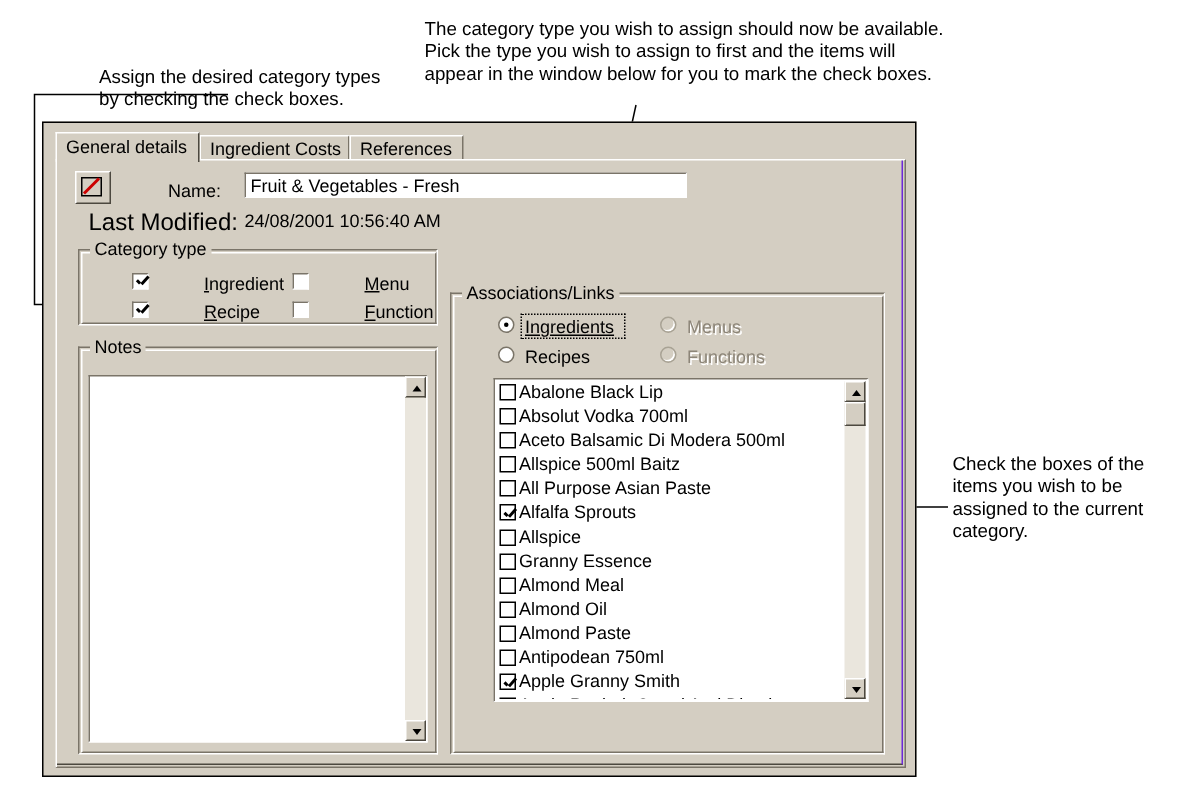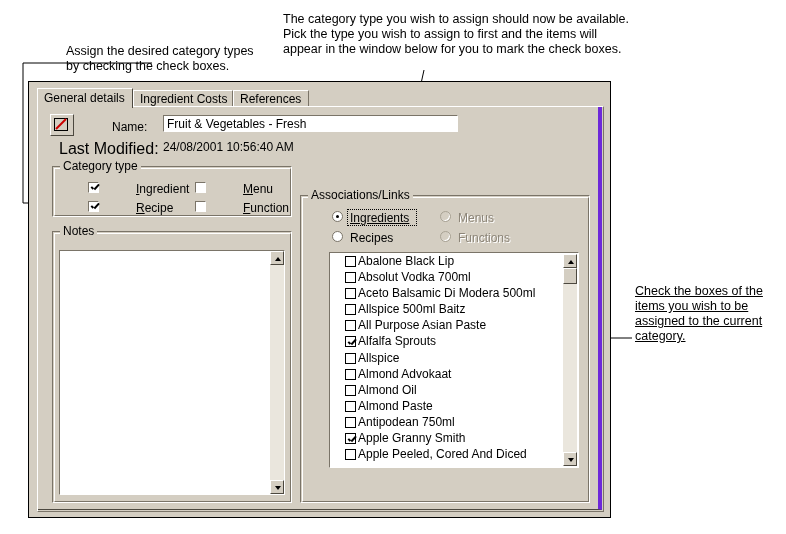--- a/index.html
+++ b/index.html
@@ -36,21 +36,21 @@
   }
   
   #tabpage{
     position:absolute;left:6px;top:22px;width:567px;height:406px;
     background:#d4cec2;box-sizing:border-box;
     border-top:1px solid #fff;border-left:1px solid #fff;
     border-right:1px solid #7a7468;border-bottom:1px solid #7a7468;
   }
   #tabpage-in{
     position:absolute;left:0;top:0;right:1px;bottom:1px;
-    border-right:4px solid #6d28d9;border-bottom:1px solid #4c483f;
+    border-right:1px solid #6d28d9;border-bottom:1px solid #4c483f;
   }
   
   #edit-icon-btn{
     position:absolute;left:12px;top:7px;width:24px;height:22px;
     background:#d4cec2;box-sizing:border-box;
     border-top:1px solid #fff;border-left:1px solid #fff;
     border-right:1px solid #4c483f;border-bottom:1px solid #4c483f;
   }
   
   #name-label{position:absolute;left:74px;top:13px;font-size:12px;}
@@ -142,21 +142,21 @@
     border-top:1px solid #fff;border-left:1px solid #fff;
     border-right:1px solid #4c483f;border-bottom:1px solid #4c483f;
   }
   
   #assoc-list{
     position:absolute;background:#fff;box-sizing:border-box;
     border-top:1px solid #7a7468;border-left:1px solid #7a7468;
     border-right:1px solid #fff;border-bottom:1px solid #fff;
     overflow:hidden;
   }
-  #assoc-items{position:absolute;left:1px;top:1px;right:16px;bottom:1px;overflow:hidden;padding-left:12px;}
+  #assoc-items{position:absolute;left:1px;top:1px;right:16px;bottom:1px;overflow:hidden;}
   .litem{position:relative;height:16.1px;}
   .litem .lchk{
     position:absolute;left:2px;top:2px;width:11px;height:11px;background:#fff;
     box-sizing:border-box;border:1px solid #000;
   }
   .litem .lchk.on:before{
     content:"";position:absolute;left:2px;top:5px;width:3px;height:1.6px;
     background:#000;transform:rotate(45deg);
   }
   .litem .lchk.on:after{
@@ -171,21 +171,21 @@
 </head>
 <body>
 
 <div class="ann" style="left:66px;top:44px;">Assign the desired category types
 by checking the check boxes.</div>
 
 <div class="ann" style="left:283px;top:12px;">The category type you wish to assign should now be available.
 Pick the type you wish to assign to first and the items will
 appear in the window below for you to mark the check boxes.</div>
 
-<div class="ann" style="left:635px;top:284px;text-decoration:underline;">Check the boxes of the
+<div class="ann" style="left:635px;top:302px;">Check the boxes of the
 items you wish to be
 assigned to the current
 category.</div>
 
 <svg class="leader" style="left:0;top:0;width:786px;height:534px;">
 
   <path d="M152 63 L23 63 L23 203 L60 203" fill="none" stroke="#000" stroke-width="1"></path>
 
   <path d="M70 186 q-6 0 -6 6 l0 5 q0 5 -5 6 q5 1 5 6 l0 5 q0 6 6 6" fill="none" stroke="#000" stroke-width="1"></path>
 
@@ -321,21 +321,25 @@
                 <div class="litem">
                   <span class="lchk on"></span>
                   <span class="ltext">Alfalfa Sprouts</span>
                 </div>
                 <div class="litem">
                   <span class="lchk"></span>
                   <span class="ltext">Allspice</span>
                 </div>
                 <div class="litem">
                   <span class="lchk"></span>
-                  <span class="ltext">Almond Advokaat</span>
+                  <span class="ltext">Granny Essence</span>
+                </div>
+                <div class="litem">
+                  <span class="lchk"></span>
+                  <span class="ltext">Almond Meal</span>
                 </div>
                 <div class="litem">
                   <span class="lchk"></span>
                   <span class="ltext">Almond Oil</span>
                 </div>
                 <div class="litem">
                   <span class="lchk"></span>
                   <span class="ltext">Almond Paste</span>
                 </div>
                 <div class="litem">

